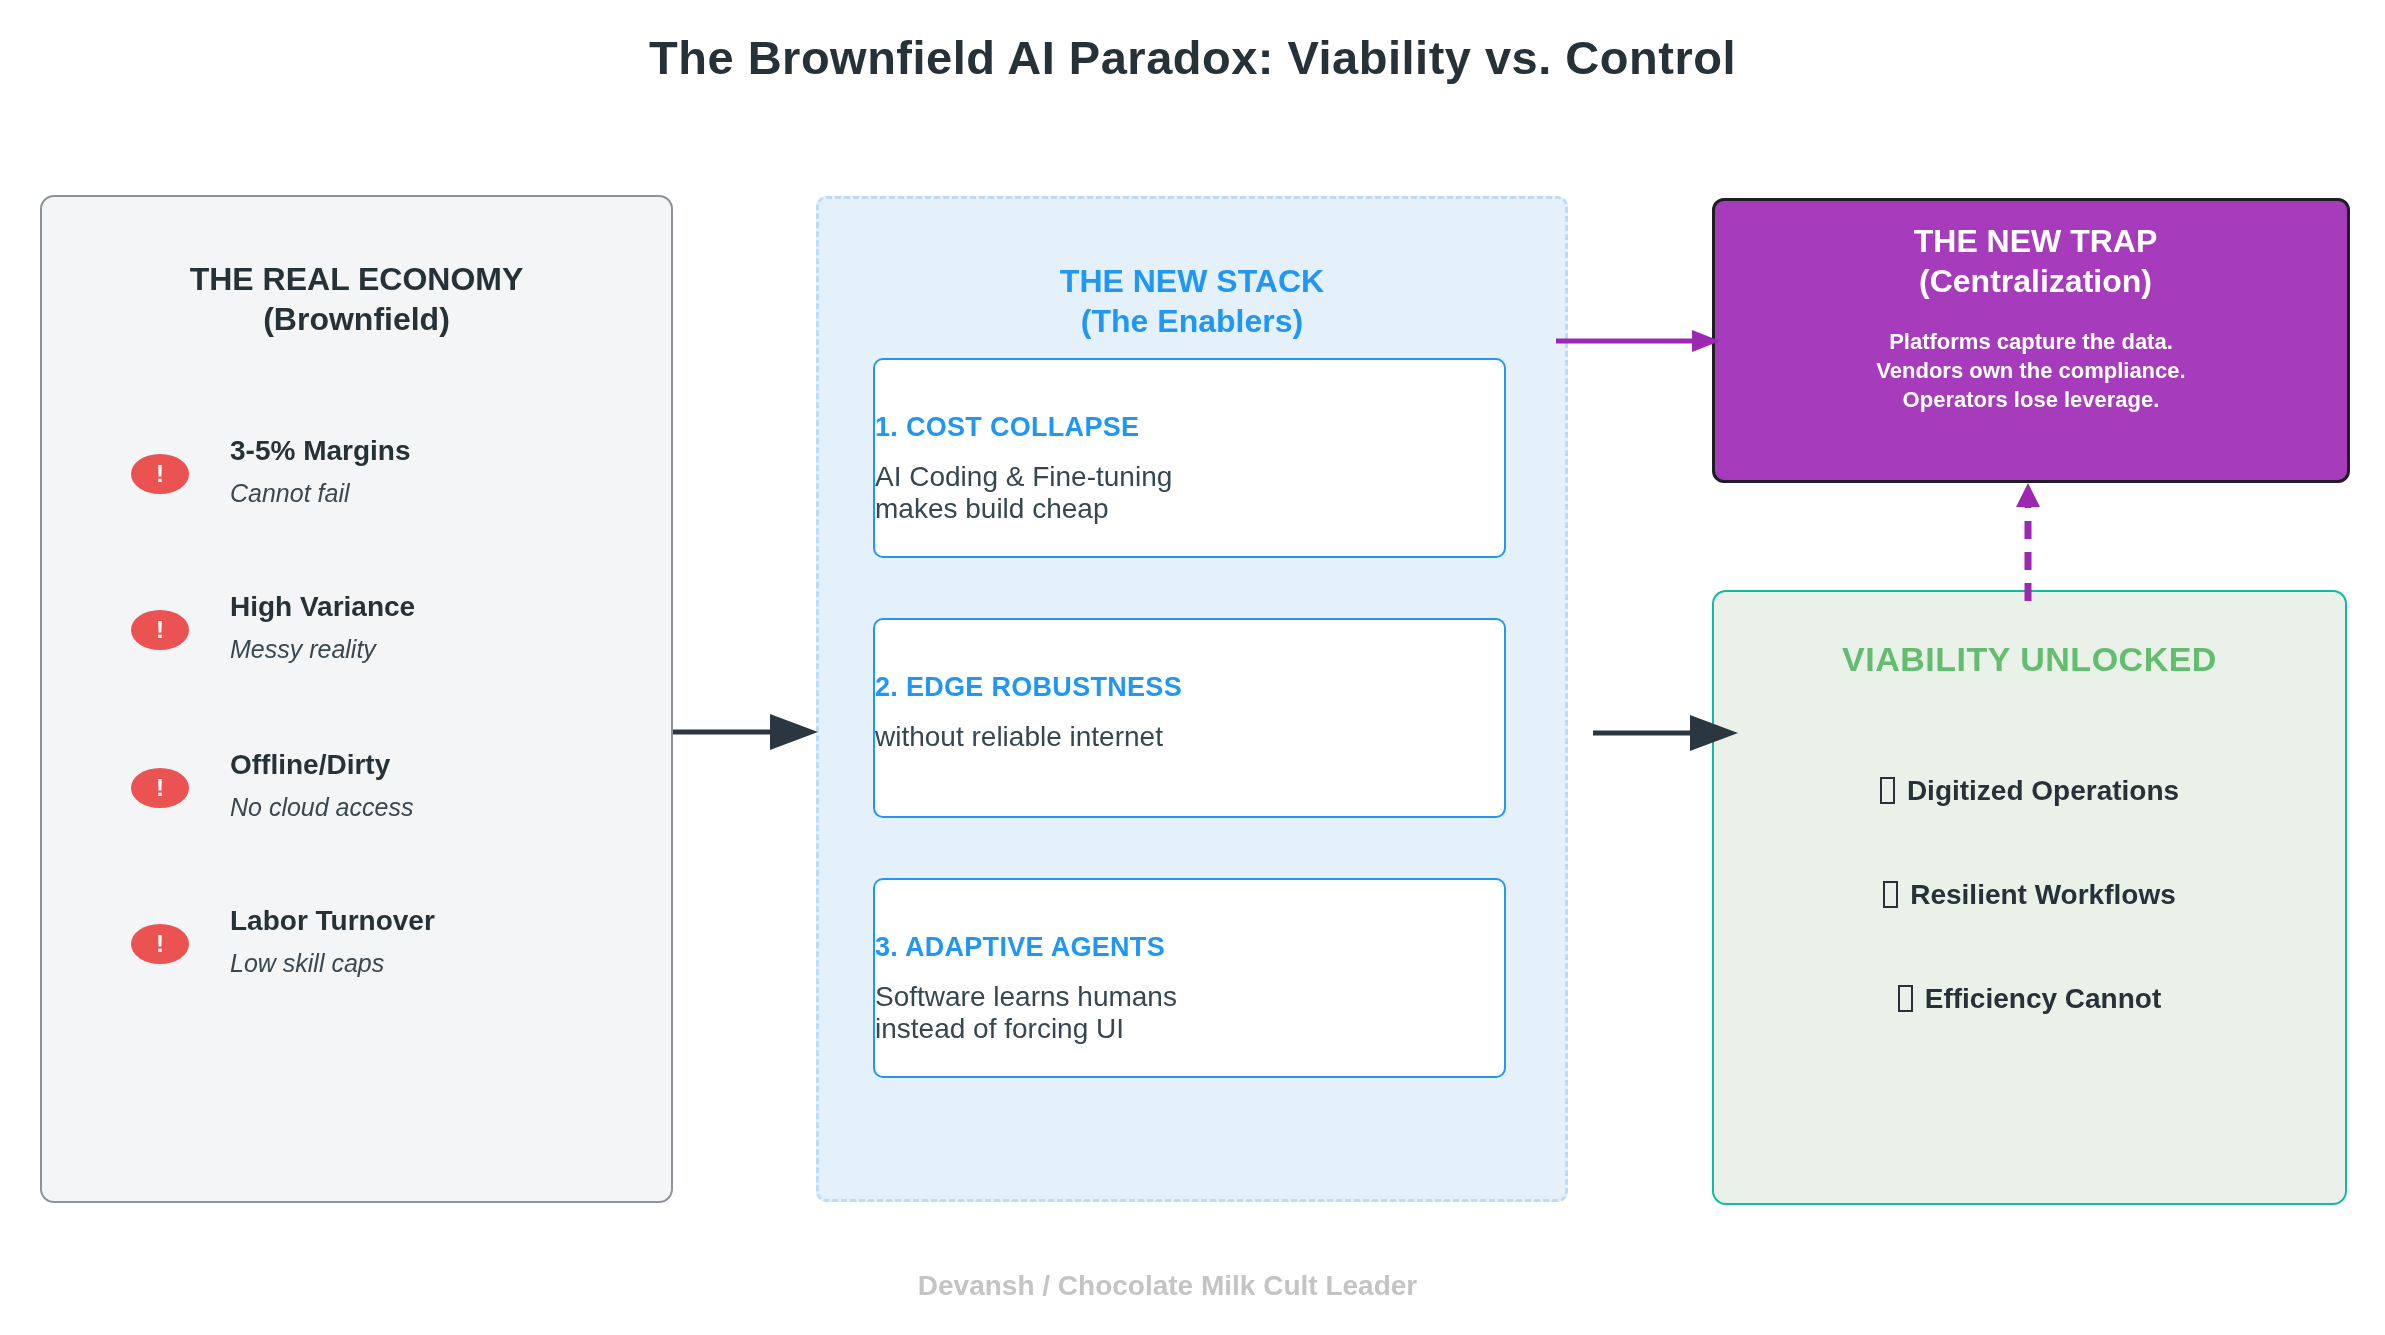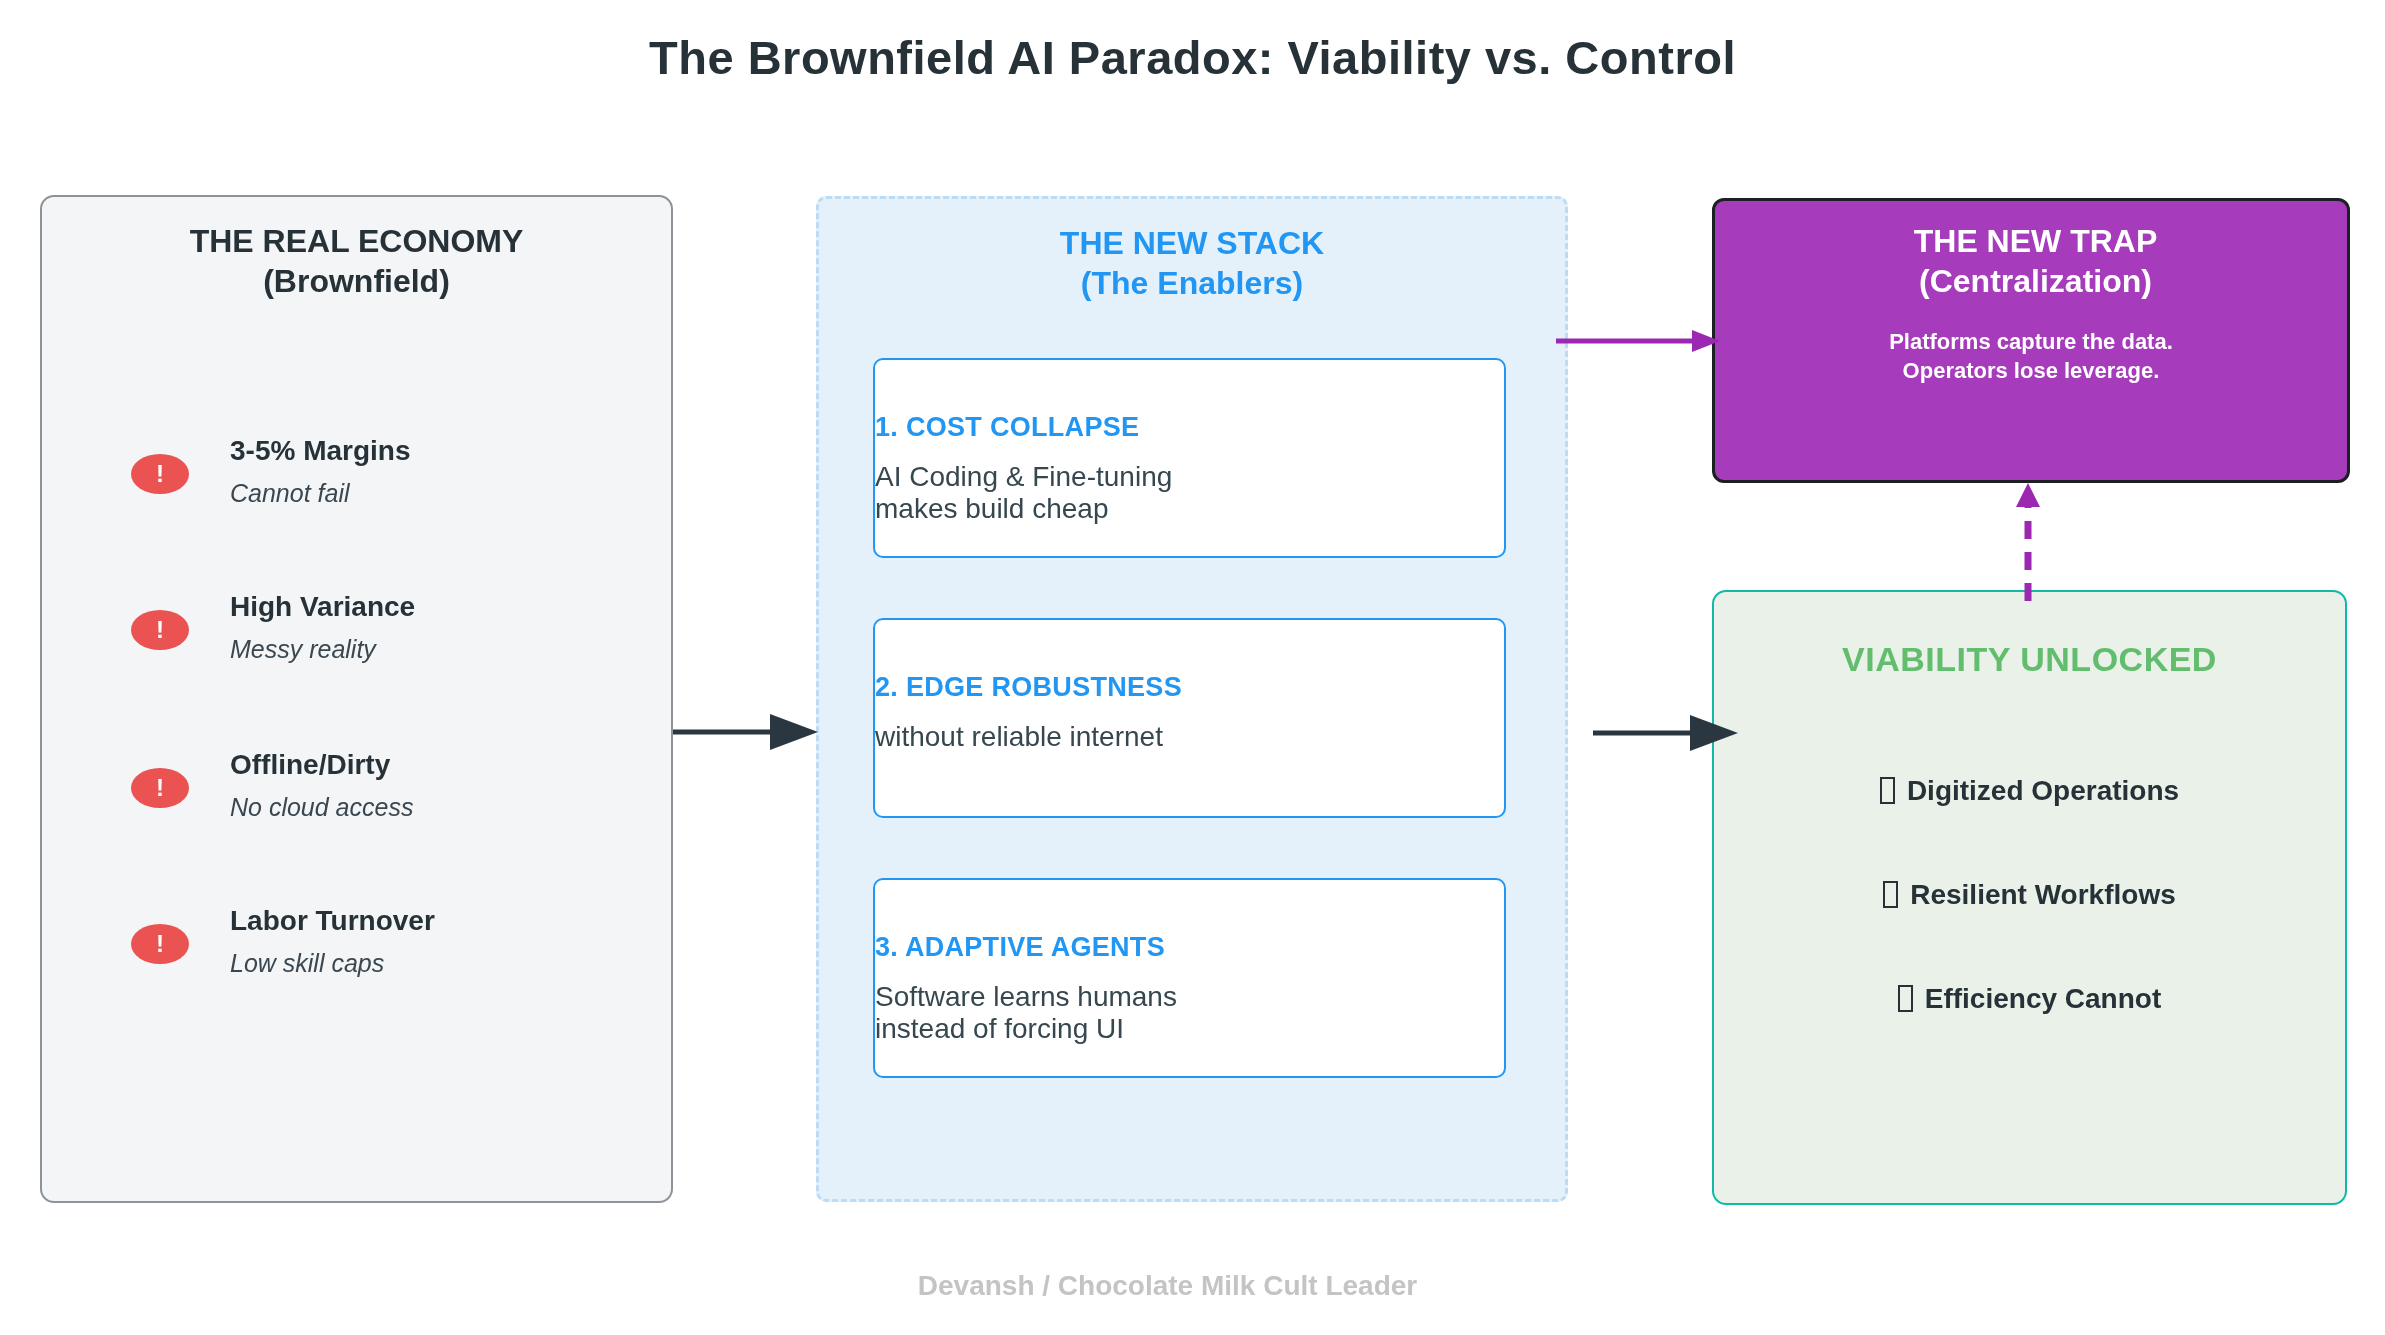--- a/index.html
+++ b/index.html
@@ -17,21 +17,21 @@
     letter-spacing:.5px;
   }
 
   
   .panel-left{
     left:40px;top:195px;width:633px;height:1008px;box-sizing:border-box;
     background:var(--left-bg,#f3f5f6);border:2px solid #8d9399;border-radius:14px;
   }
   .panel-header{
     width:100%;text-align:center;font-weight:bold;font-size:32px;line-height:40px;
-    padding-top:24px;color:var(--ink,#263238);
+    padding-top:24px;color:var(--ink,#263238);margin-top:38px;
   }
   .panel-header.blue{color:var(--blue,#2196f3);}
   .risk-item{position:absolute;left:0;width:100%;height:84px;}
   .warning-ellipse{
     position:absolute;left:89px;top:22px;width:58px;height:40px;border-radius:50%;
     background:var(--red,#ea5351);color:#ffffff;font-weight:bold;font-size:24px;
     display:flex;align-items:center;justify-content:center;
   }
   .risk-label{position:absolute;left:188px;top:3px;font-size:28px;font-weight:bold;color:var(--ink,#263238);}
   .risk-note{position:absolute;left:188px;top:47px;font-size:25px;font-style:italic;color:#3a4750;}
@@ -146,20 +146,21 @@
   </div>
 </div>
 
 <div class="abs panel-trap">
   <div class="trap-title">
     <div>THE NEW TRAP</div>
     <div>(Centralization)</div>
   </div>
   <div class="trap-body">
     <div>Platforms capture the data.</div>
+    <div>Vendors own the compliance.</div>
     <div>Operators lose leverage.</div>
   </div>
 </div>
 
 <div class="abs panel-viability">
   <div class="viability-title">VIABILITY UNLOCKED</div>
   <div class="benefit-item" style="top:183px">
     <span class="tofu"></span><span>Digitized Operations</span>
   </div>
   <div class="benefit-item" style="top:287px">

